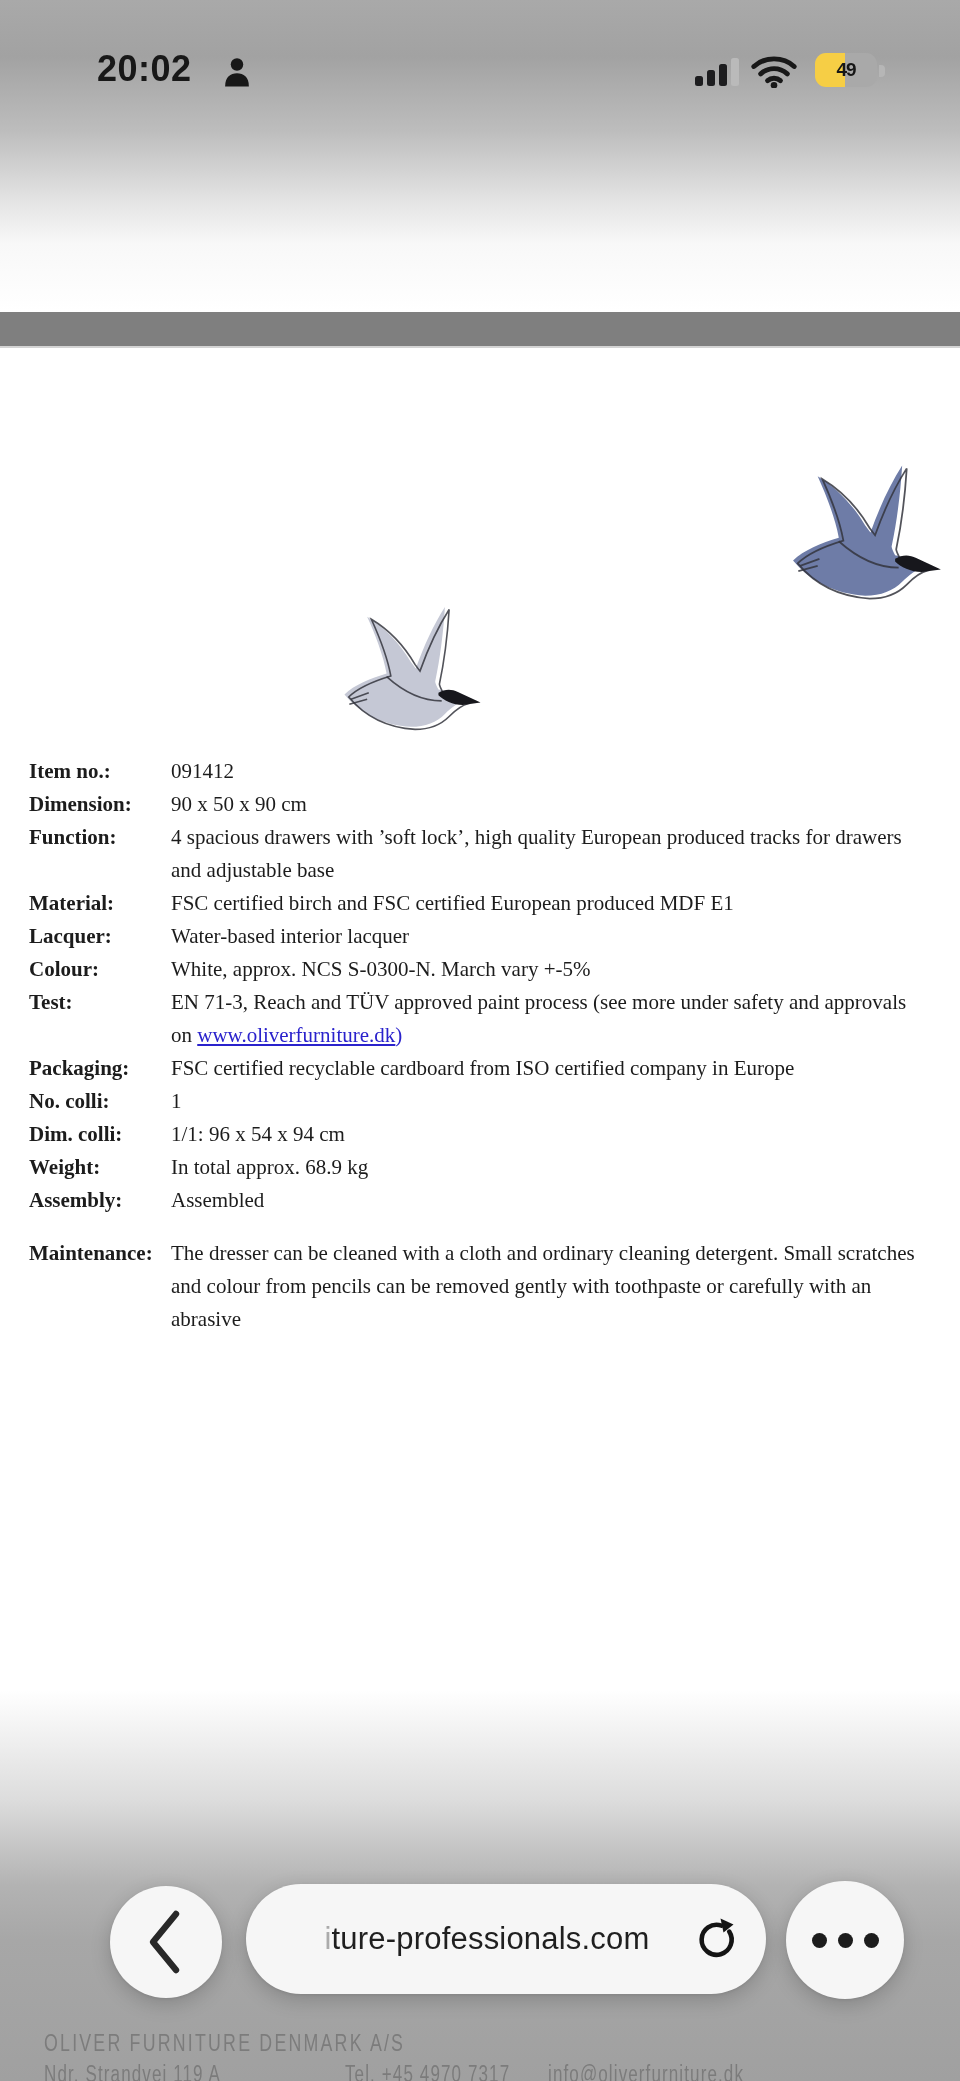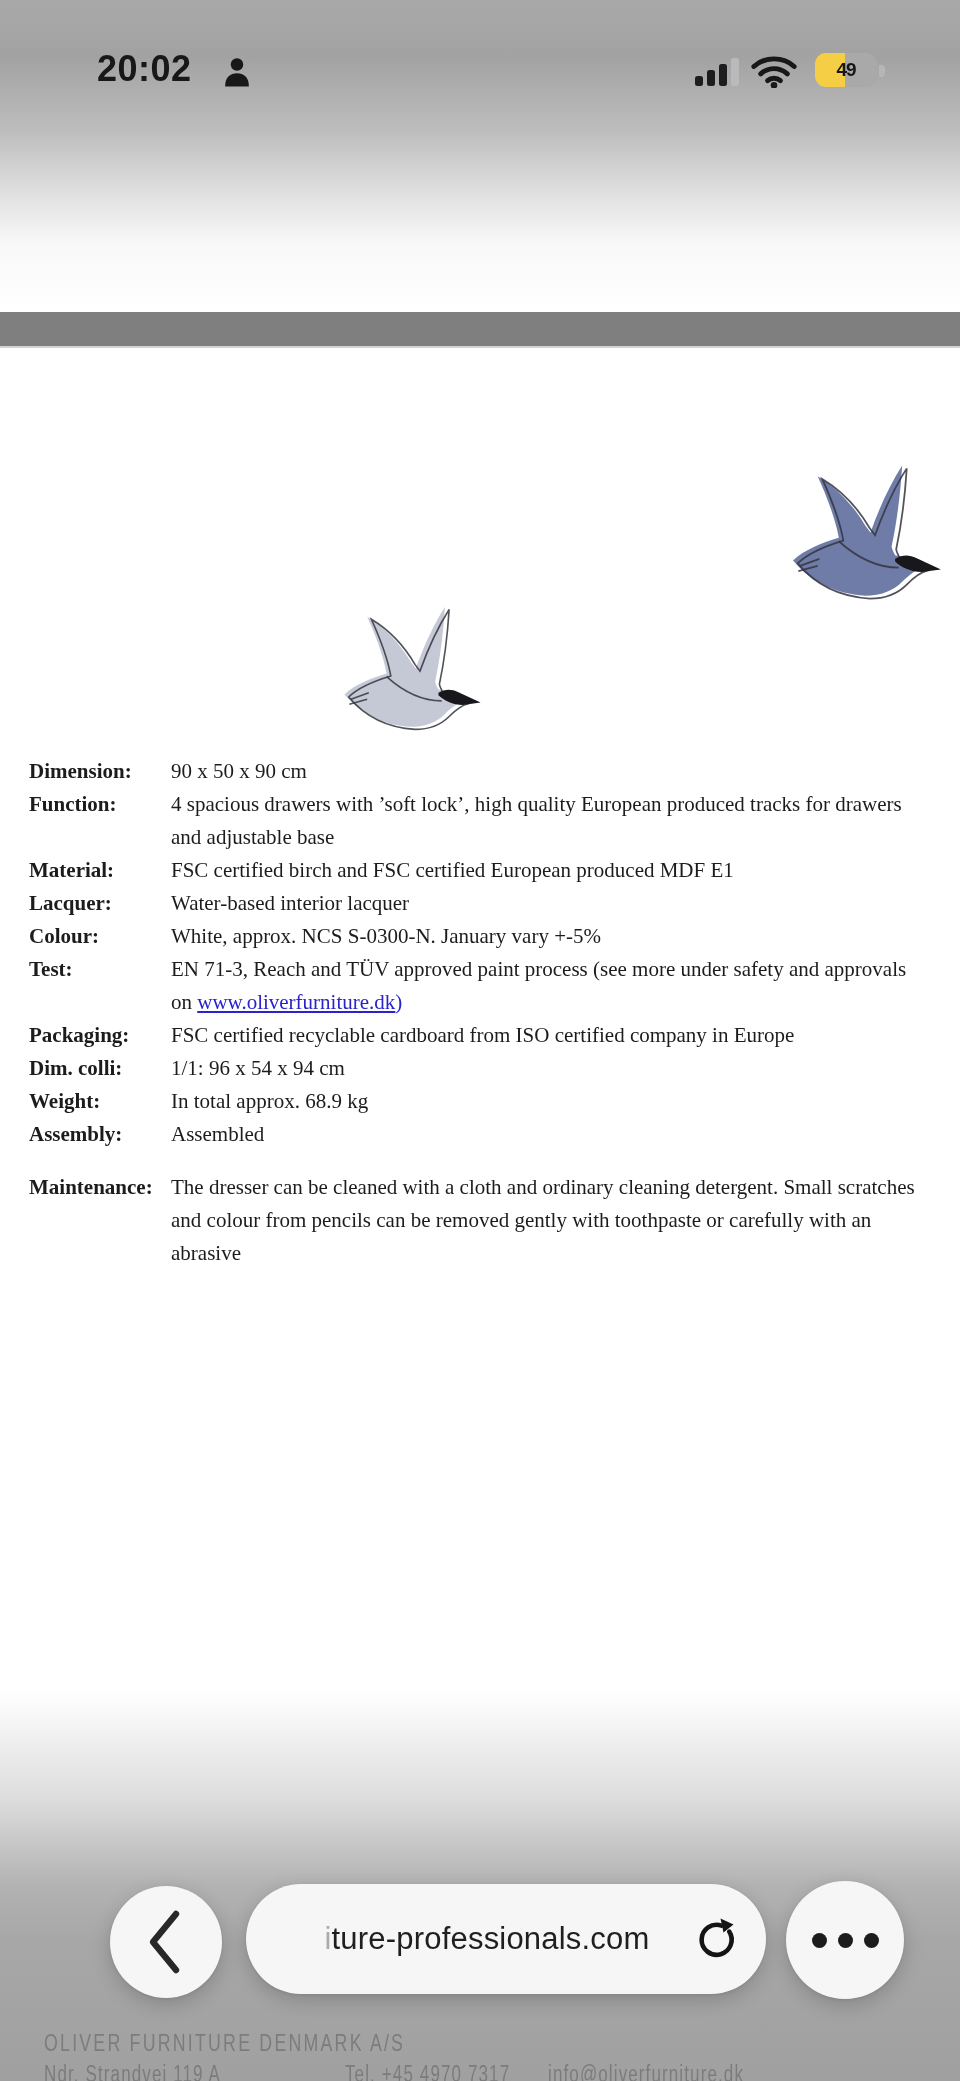--- a/index.html
+++ b/index.html
@@ -132,46 +132,54 @@
   </svg>
   <svg class="bird bird-left" viewBox="0 0 100 92">
     <path class="bird-fill" d="M4,58 C14,70 28,77 45,78 C54,78 61,75 66,70 C70,66 74,63 78,62 C73,58 67,56 62,55 C61,53 60,51 60,50 C63,36 65,20 66,4 C59,15 53,28 48,42 L45,38 C38,26 28,16 18,10 C23,21 28,34 30,45 C20,48 10,52 4,58 Z"></path>
     <path class="bird-ink" transform="translate(2.6,1.6)" d="M4,58 C14,70 28,77 45,78 C54,78 61,75 66,70 C70,66 74,63 78,62 C73,58 67,56 62,55 C61,53 60,51 60,50 C63,36 65,20 66,4 C59,15 53,28 48,42 L45,38 C38,26 28,16 18,10 C23,21 28,34 30,45 C20,48 10,52 4,58 Z"></path>
     <path class="bird-ink" d="M30,47 C40,56 52,62 64,62 M8,61 L19,57 M7,64 L18,61"></path>
     <path class="bird-head" d="M62,57 C66,54.5 70,54.5 74,56.5 L88,63 L77,64.5 C71,64.5 65,61.5 62,58.5 Z"></path>
   </svg>
 
   <div class="spec-table">
       <div class="spec-row">
+        <div class="spec-label">Item no.:</div>
+        <div class="spec-value"><span class="">091412</span></div>
+      </div>
+      <div class="spec-row">
         <div class="spec-label">Dimension:</div>
         <div class="spec-value"><span class="">90 x 50 x 90 cm</span></div>
       </div>
       <div class="spec-row">
         <div class="spec-label">Function:</div>
         <div class="spec-value"><span class="">4 spacious drawers with ’soft lock’, high quality European produced tracks for drawers and adjustable base</span></div>
       </div>
       <div class="spec-row">
         <div class="spec-label">Material:</div>
         <div class="spec-value"><span class="">FSC certified birch and FSC certified European produced MDF E1</span></div>
       </div>
       <div class="spec-row">
         <div class="spec-label">Lacquer:</div>
         <div class="spec-value"><span class="">Water-based interior lacquer</span></div>
       </div>
       <div class="spec-row">
         <div class="spec-label">Colour:</div>
-        <div class="spec-value"><span class="">White, approx. NCS S-0300-N. January vary +-5%</span></div>
+        <div class="spec-value"><span class="">White, approx. NCS S-0300-N. March vary +-5%</span></div>
       </div>
       <div class="spec-row">
         <div class="spec-label">Test:</div>
         <div class="spec-value"><span class="">EN 71-3, Reach and TÜV approved paint process (see more under safety and approvals on </span><a class="doc-link" href="#">www.oliverfurniture.dk</a><span class="link-paren">)</span></div>
       </div>
       <div class="spec-row">
         <div class="spec-label">Packaging:</div>
         <div class="spec-value"><span class="">FSC certified recyclable cardboard from ISO certified company in Europe</span></div>
+      </div>
+      <div class="spec-row">
+        <div class="spec-label">No. colli:</div>
+        <div class="spec-value"><span class="">1</span></div>
       </div>
       <div class="spec-row">
         <div class="spec-label">Dim. colli:</div>
         <div class="spec-value"><span class="">1/1: 96 x 54 x 94 cm</span></div>
       </div>
       <div class="spec-row">
         <div class="spec-label">Weight:</div>
         <div class="spec-value"><span class="">In total approx. 68.9 kg</span></div>
       </div>
       <div class="spec-row">

